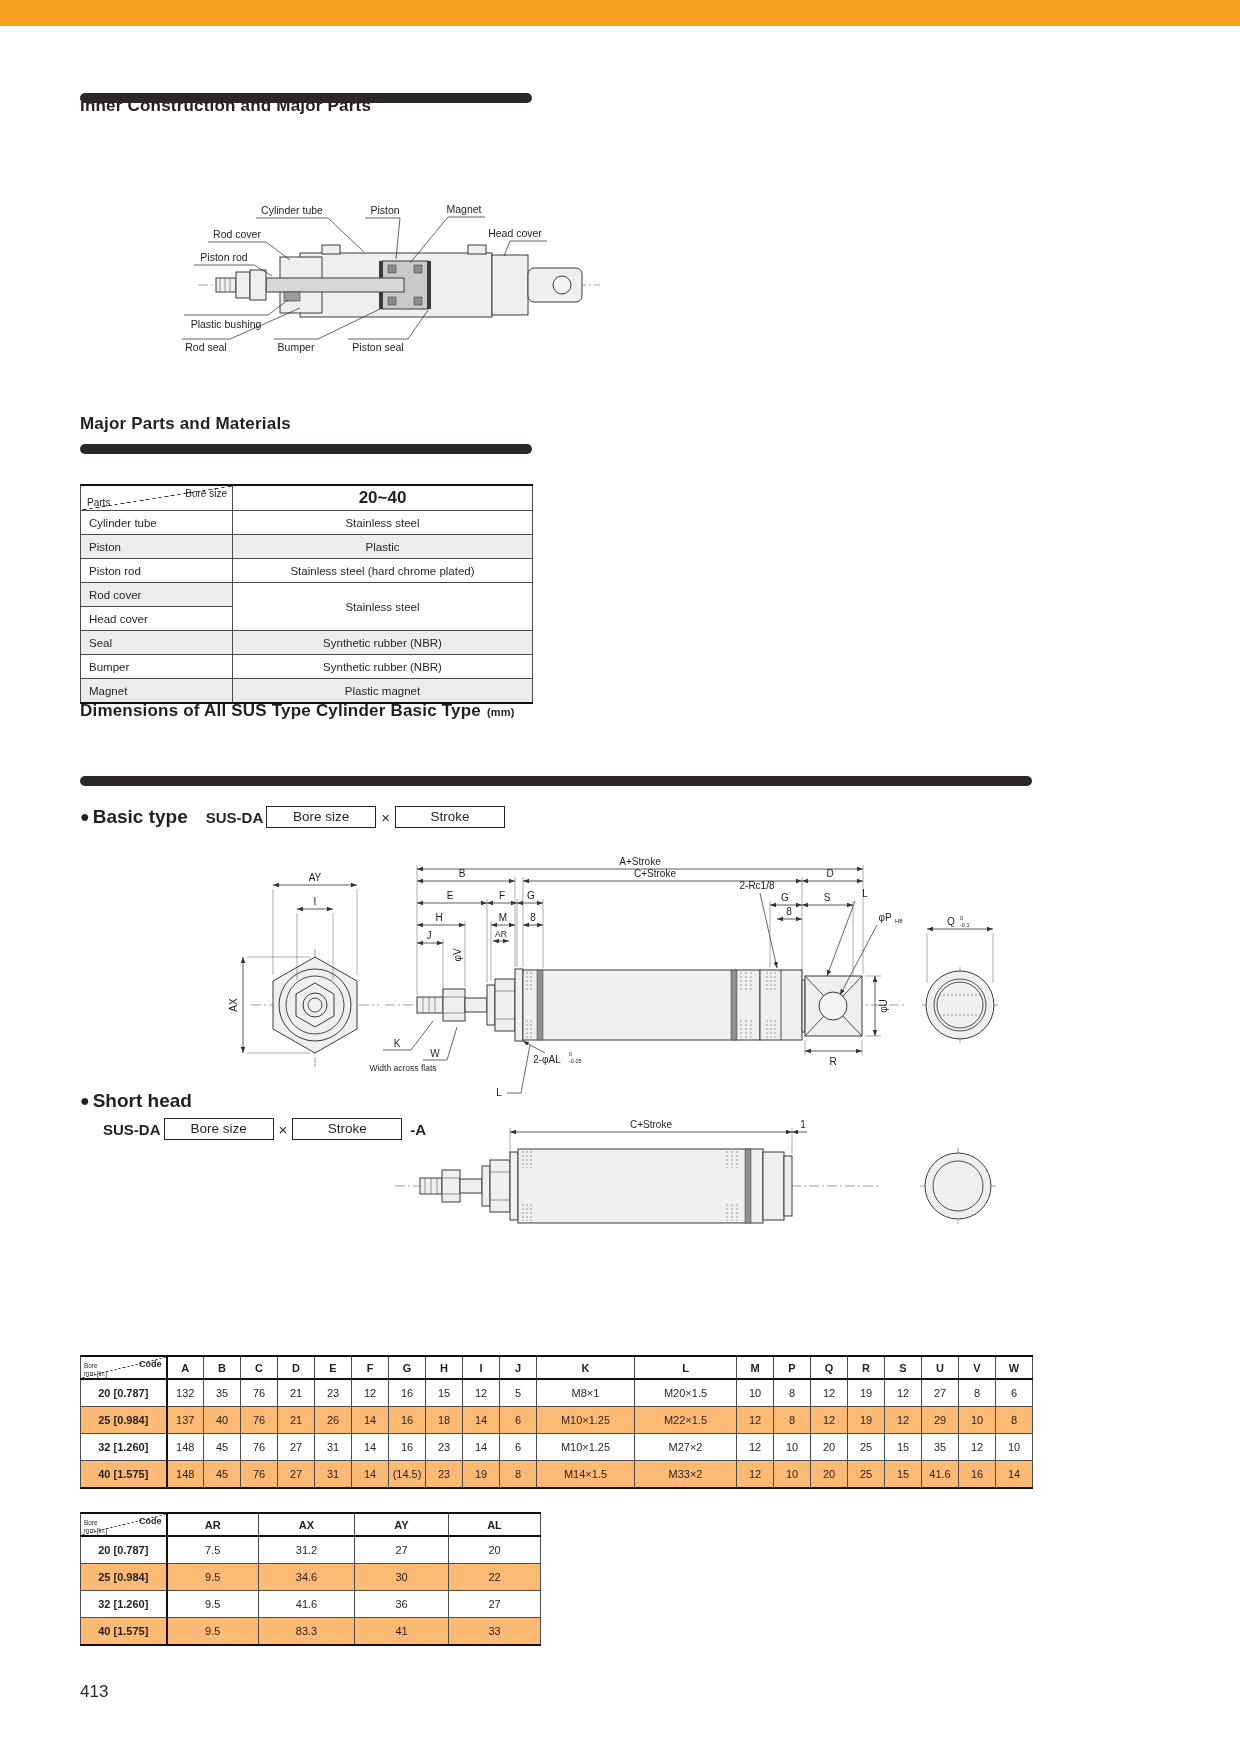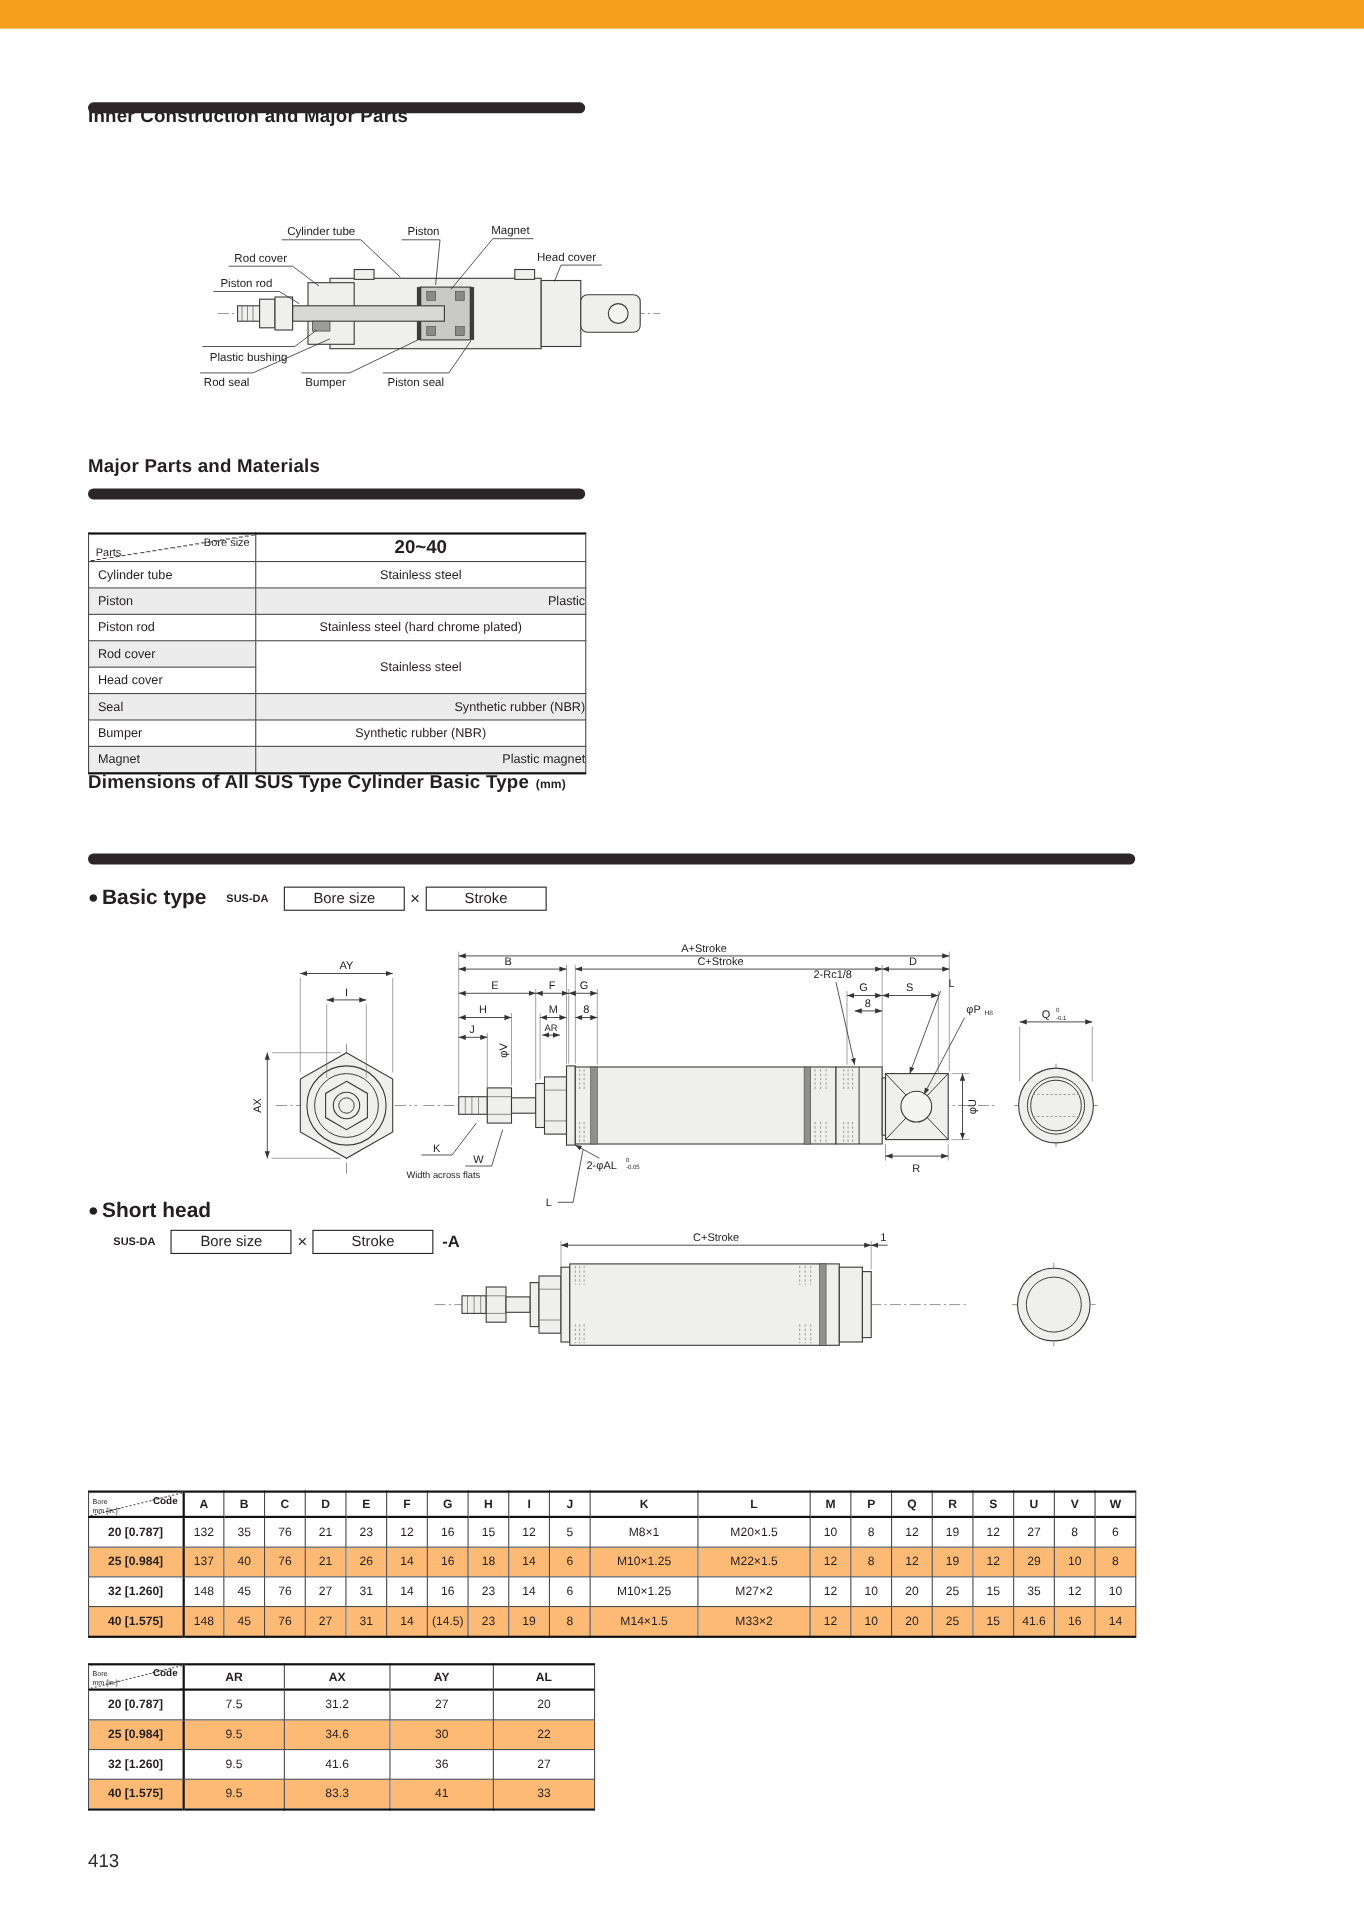--- a/index.html
+++ b/index.html
@@ -7,37 +7,37 @@
         font-family:"Liberation Sans",sans-serif;color:#231f20;}
   .abs{position:absolute;}
   .topbar{left:0;top:0;width:1240px;height:26px;background:#f6a01e;}
   .hsec{font-weight:bold;font-size:17px;letter-spacing:.2px;white-space:nowrap;}
   .hbar{height:10px;background:#2d2628;border-radius:6px;}
   .unit{font-size:11px;font-weight:bold;margin-left:6px;}
   
   .typeline{display:flex;align-items:center;white-space:nowrap;}
   .bullet{font-size:16px;margin-right:3px;line-height:1;}
   .tlabel{font-weight:bold;font-size:19px;margin-right:18px;}
-  .model{font-weight:bold;font-size:10px;margin-right:12px;}
+  .model{font-weight:bold;font-size:15px;margin-right:1px;}
   .box{display:inline-block;border:1.5px solid #232323;min-width:92px;text-align:center;
        font-size:13.5px;padding:2px 8px 3px;margin:0 2px;}
   .times{font-size:15px;margin:0 3px;}
   .suffix{font-weight:bold;font-size:15px;margin-left:6px;}
   
   table.tbl{border-collapse:collapse;table-layout:fixed;
             border-top:2.5px solid #111;border-bottom:2.5px solid #111;}
   table.tbl th,table.tbl td{border:1px solid #4a4a4a;text-align:center;vertical-align:middle;
             padding:0;font-weight:normal;overflow:hidden;}
   
   .matt{width:452px;font-size:11.5px;}
   .matt td{height:23px;}
   .matt td.part{text-align:left;padding-left:8px;}
   .matt th{height:24px;}
   .matt th.sizeh{font-weight:bold;font-size:17px;}
-  .matt .g{background:#ececec;text-align:right;}
+  .matt .g{background:#ececec;}
   .matt .white{background:#fff;}
   
   .dimt{font-size:11px;}
   .dimt thead th{font-weight:bold;height:21px;border-bottom:2px solid #111;}
   .dimt td{height:26px;}
   .dimt th.code{font-weight:bold;border-right:2.5px solid #111;}
   .dimt thead th.cornercell{border-right:2.5px solid #111;}
   .dimt tr.alt td,.dimt tr.alt th{background:#fdba74;}
   
   .cornercell{position:relative;background-image:linear-gradient(to bottom right,

